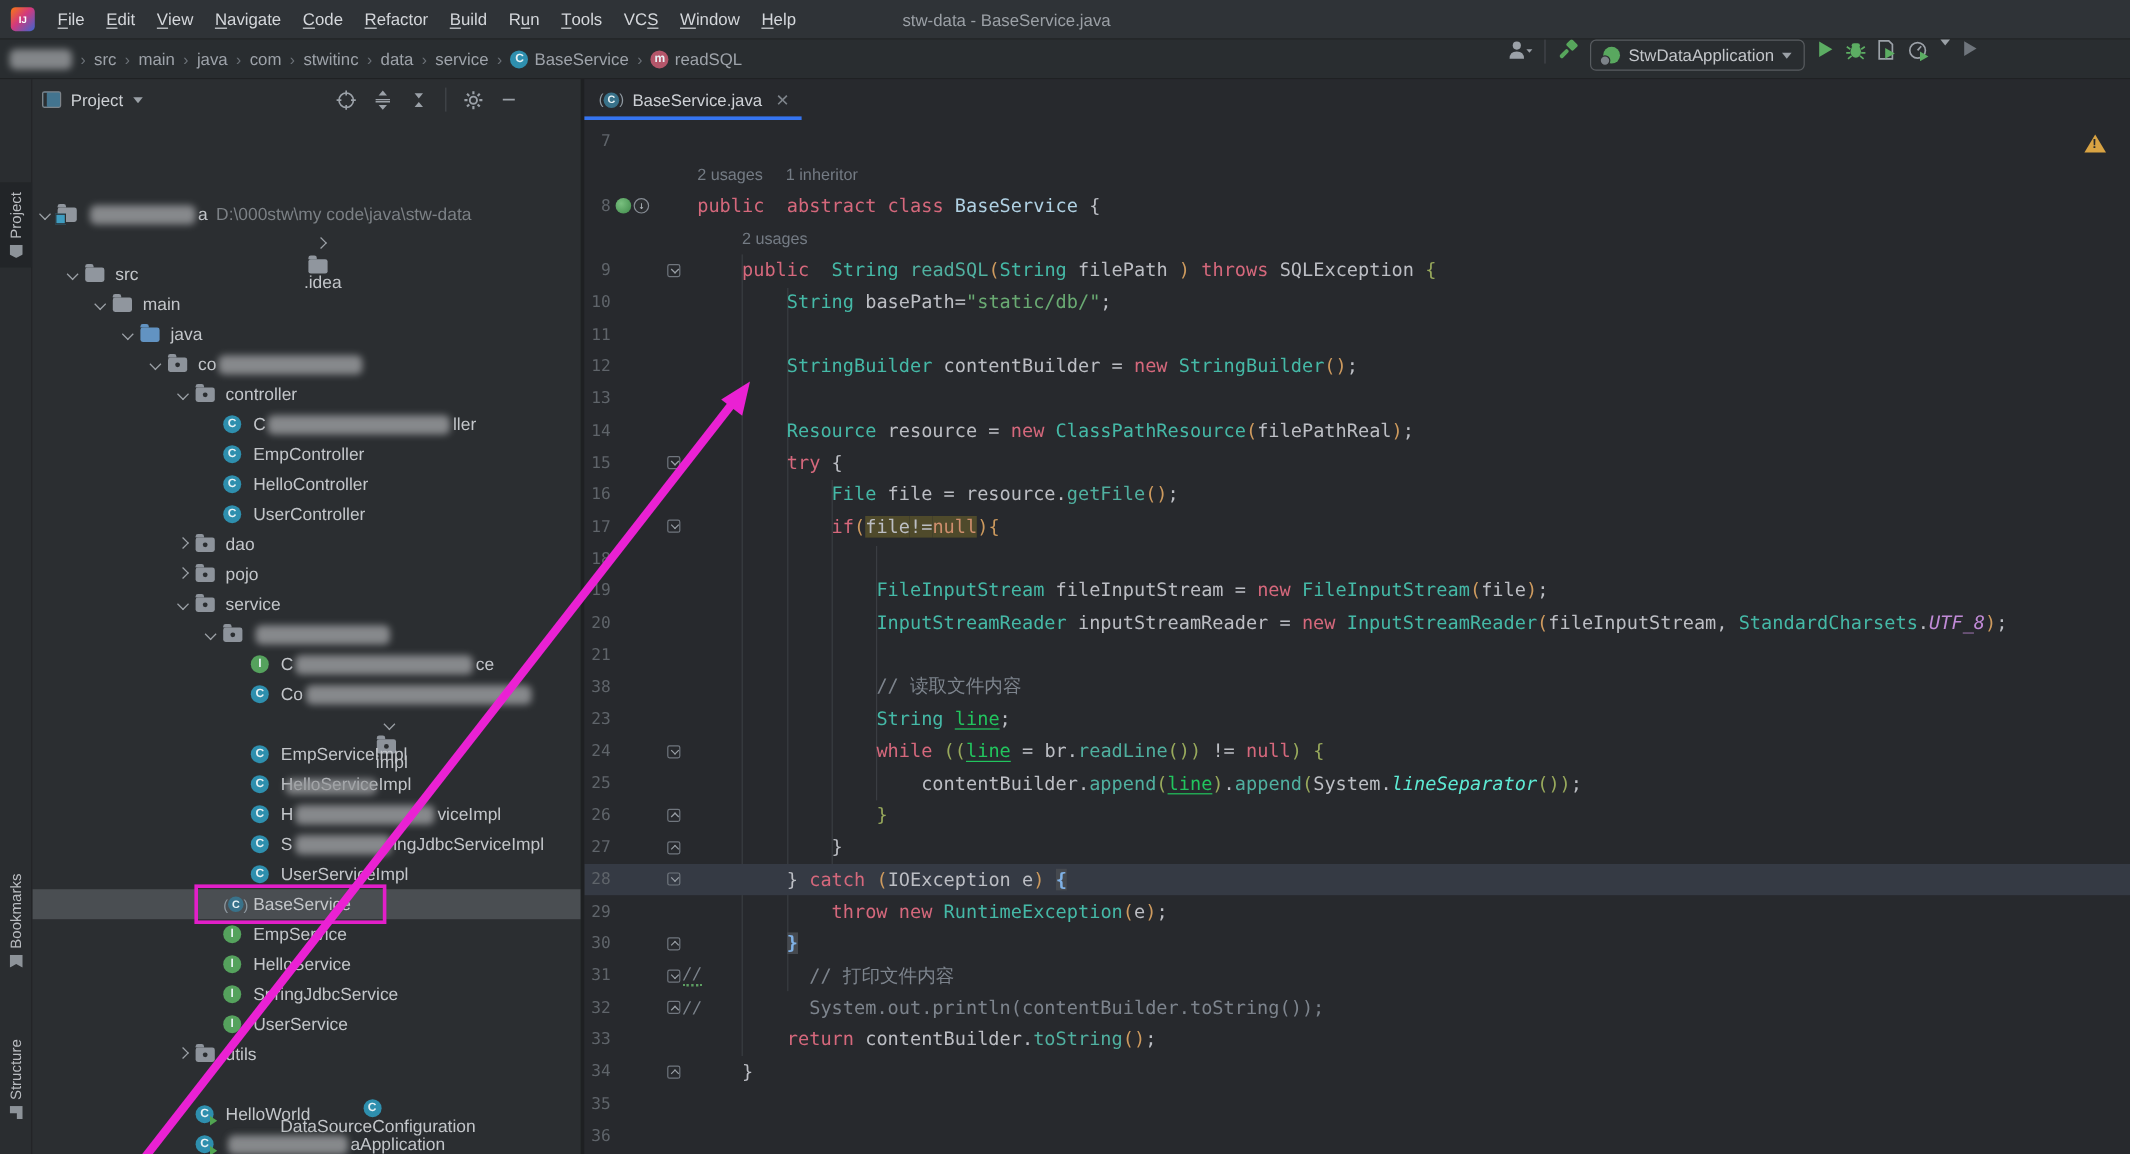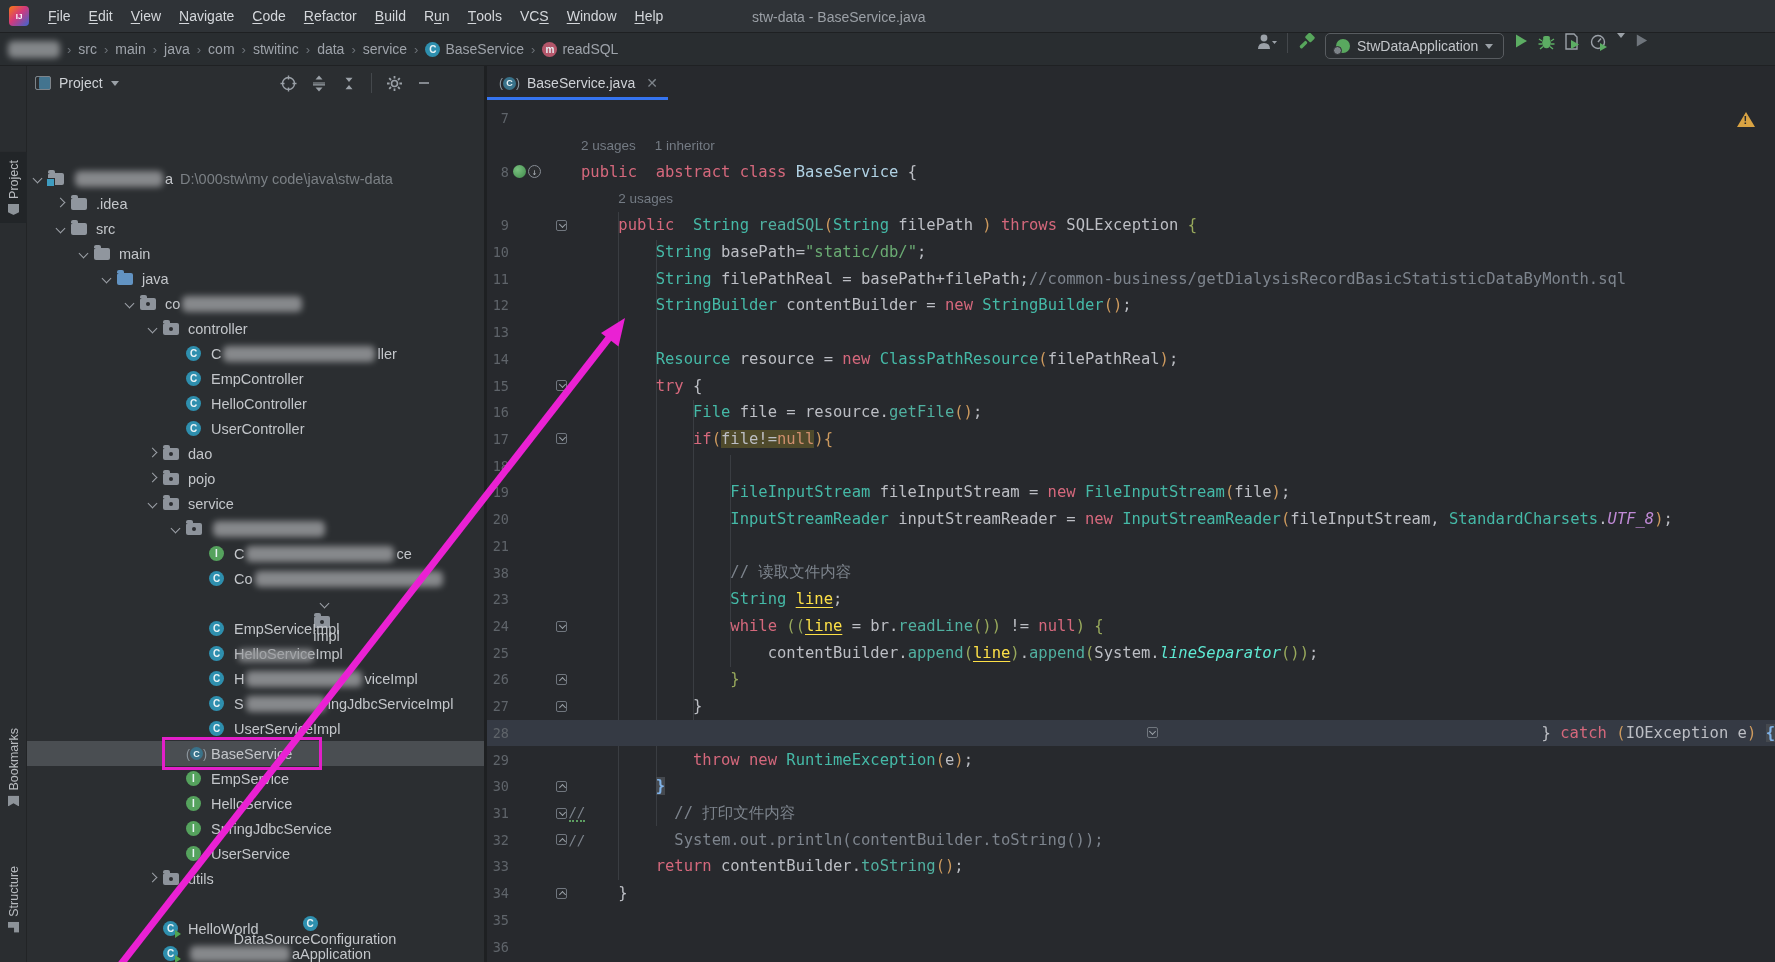--- a/index.html
+++ b/index.html
@@ -89,38 +89,38 @@
   #tabbar { height:34px; display:flex; }
   #tab-active { display:flex; align-items:center; gap:7px; padding:0 10px 0 12px; color:#ced1d6; font-size:14px;
     position:relative; }
   #tab-active::after { content:""; position:absolute; left:0; right:0; bottom:0; height:3px; background:#3574f0; }
   .tab-close { color:#7e848b; font-size:14px; margin-left:4px; }
 
   #code-area { position:absolute; top:34px; left:0; right:0; bottom:0; overflow:hidden; padding-top:5px; }
   .guide { position:absolute; width:1px; background:#3a3d42; }
   .crow { height:26.72px; display:flex; align-items:center; position:relative;
     font-family:"DejaVu Sans Mono","Liberation Mono",monospace; font-size:15.5px; }
-  .crow.cur { background:#353a44;justify-content:space-between; }
+  .crow.cur { background:#353a44; }
   .lnum { width:22px; flex:none; text-align:right; color:#5f646a; font-size:13.5px; }
   .gico { width:42px; flex:none; display:flex; align-items:center; gap:2px; padding-left:4px; }
   .gfold { width:30px; flex:none; display:flex; align-items:center; gap:2px; padding-left:5px; }
   .fico { width:11px; height:11px; border:1px solid #70767e; border-radius:2px; position:relative; flex:none; }
   .fico::after { content:""; position:absolute; left:2.5px; width:4px; height:4px; border:solid #9aa0a7; border-width:0 1.5px 1.5px 0; }
   .fico.o::after { transform:rotate(45deg); top:1px; }
   .fico.c::after { transform:rotate(225deg); top:3.5px; }
   .gcmt { color:#7d848d; font-style:italic; font-size:13.5px; }
   .gcmt.sq { border-bottom:2px dotted #5d9d61; }
   .g8a { width:13px; height:13px; border-radius:50%; background:radial-gradient(circle at 35% 35%,#79c07f,#3f8a4a); }
   .g8b { width:13px; height:13px; border-radius:50%; border:1px solid #868c94; color:#aeb4ba; font-size:9px;
     display:flex; align-items:center; justify-content:center; background:#2b2d30; }
   .ctext { white-space:pre; }
   .t-p { color:#bcbec4; } .t-kw { color:#d5687c; } .t-typ { color:#45b9a7; } .t-mth { color:#50b0a0; }
   .t-str { color:#6aab73; } .t-cmt { color:#7d848d; } .t-bry { color:#cd9a5e; } .t-brg { color:#98a95c; }
   .t-cls { color:#b0d1e3; }
-  .t-un { color:#fde047; text-decoration:underline; text-underline-offset:3px;text-align:right; }
+  .t-un { color:#22c55e; text-decoration:underline; text-underline-offset:3px;text-align:right; }
   .t-itf { color:#c08ad6; font-style:italic; }
   .t-itm { color:#5eead4; font-style:italic; }
   .t-mb { background:#45494f; color:#7fb1e6; font-weight:bold; }
   .t-hl-p { color:#bcbec4; background:#4f4a2b; }
   .t-hl-o { color:#cf8e6d; background:#4f4a2b; }
   .inlay { color:#747b84; font-size:13.5px; font-family:"Liberation Sans",sans-serif; display:inline-flex; gap:19px; }
 
   #warn-badge { position:absolute; right:20px; top:46px; width:0; height:0;
     border-left:9px solid transparent; border-right:9px solid transparent; border-bottom:15px solid #d9a343; }
   #warn-badge::after { content:"!"; position:absolute; left:-2.5px; top:2px; color:#27292d; font-size:11px; font-weight:bold; }
@@ -259,21 +259,21 @@
         <span class="chev v"></span>
         <span class="ticon">
           <span class="fold-ic badge-module" style="background: rgb(144, 150, 158);"></span>
         </span>
         <span class="tlabel">
           <span class="blur" style="width: 88px;"></span>
           <span>a</span>
         </span>
         <span class="tpath"> D:\000stw\my code\java\stw-data</span>
       </div>
-      <div class="trow" style="padding-left: 24px;">
+      <div class="trow" style="padding-left: 24px; flex-direction: column;">
         <span class="chev r"></span>
         <span class="ticon">
           <span class="fold-ic" style="background: rgb(144, 150, 158);"></span>
         </span>
         <span class="tlabel">
           <span>.idea</span>
         </span>
       </div>
       <div class="trow" style="padding-left: 24px;">
         <span class="chev v"></span>
@@ -642,21 +642,20 @@
         <div class="crow">
           <span class="lnum">10</span>
           <span class="gico"></span>
           <span class="gfold"></span>
           <span class="ctext"><span class="t-p">        </span><span class="t-typ">String</span><span class="t-p"> basePath=</span><span class="t-str">"static/db/"</span><span class="t-p">;</span></span>
         </div>
         <div class="crow">
           <span class="lnum">11</span>
           <span class="gico"></span>
           <span class="gfold"></span>
-          <span class="ctext"><span class="t-p">        </span><span class="t-typ">String</span><span class="t-p"> filePathReal = basePath+filePath;</span><span class="t-cmt">//common-business/getDialysisRecordBasicStatisticDataByMonth.sql</span></span>
         </div>
         <div class="crow">
           <span class="lnum">12</span>
           <span class="gico"></span>
           <span class="gfold"></span>
           <span class="ctext"><span class="t-p">        </span><span class="t-typ">StringBuilder</span><span class="t-p"> contentBuilder = </span><span class="t-kw">new</span><span class="t-p"> </span><span class="t-typ">StringBuilder</span><span class="t-bry">()</span><span class="t-p">;</span></span>
         </div>
         <div class="crow">
           <span class="lnum">13</span>
           <span class="gico"></span>

